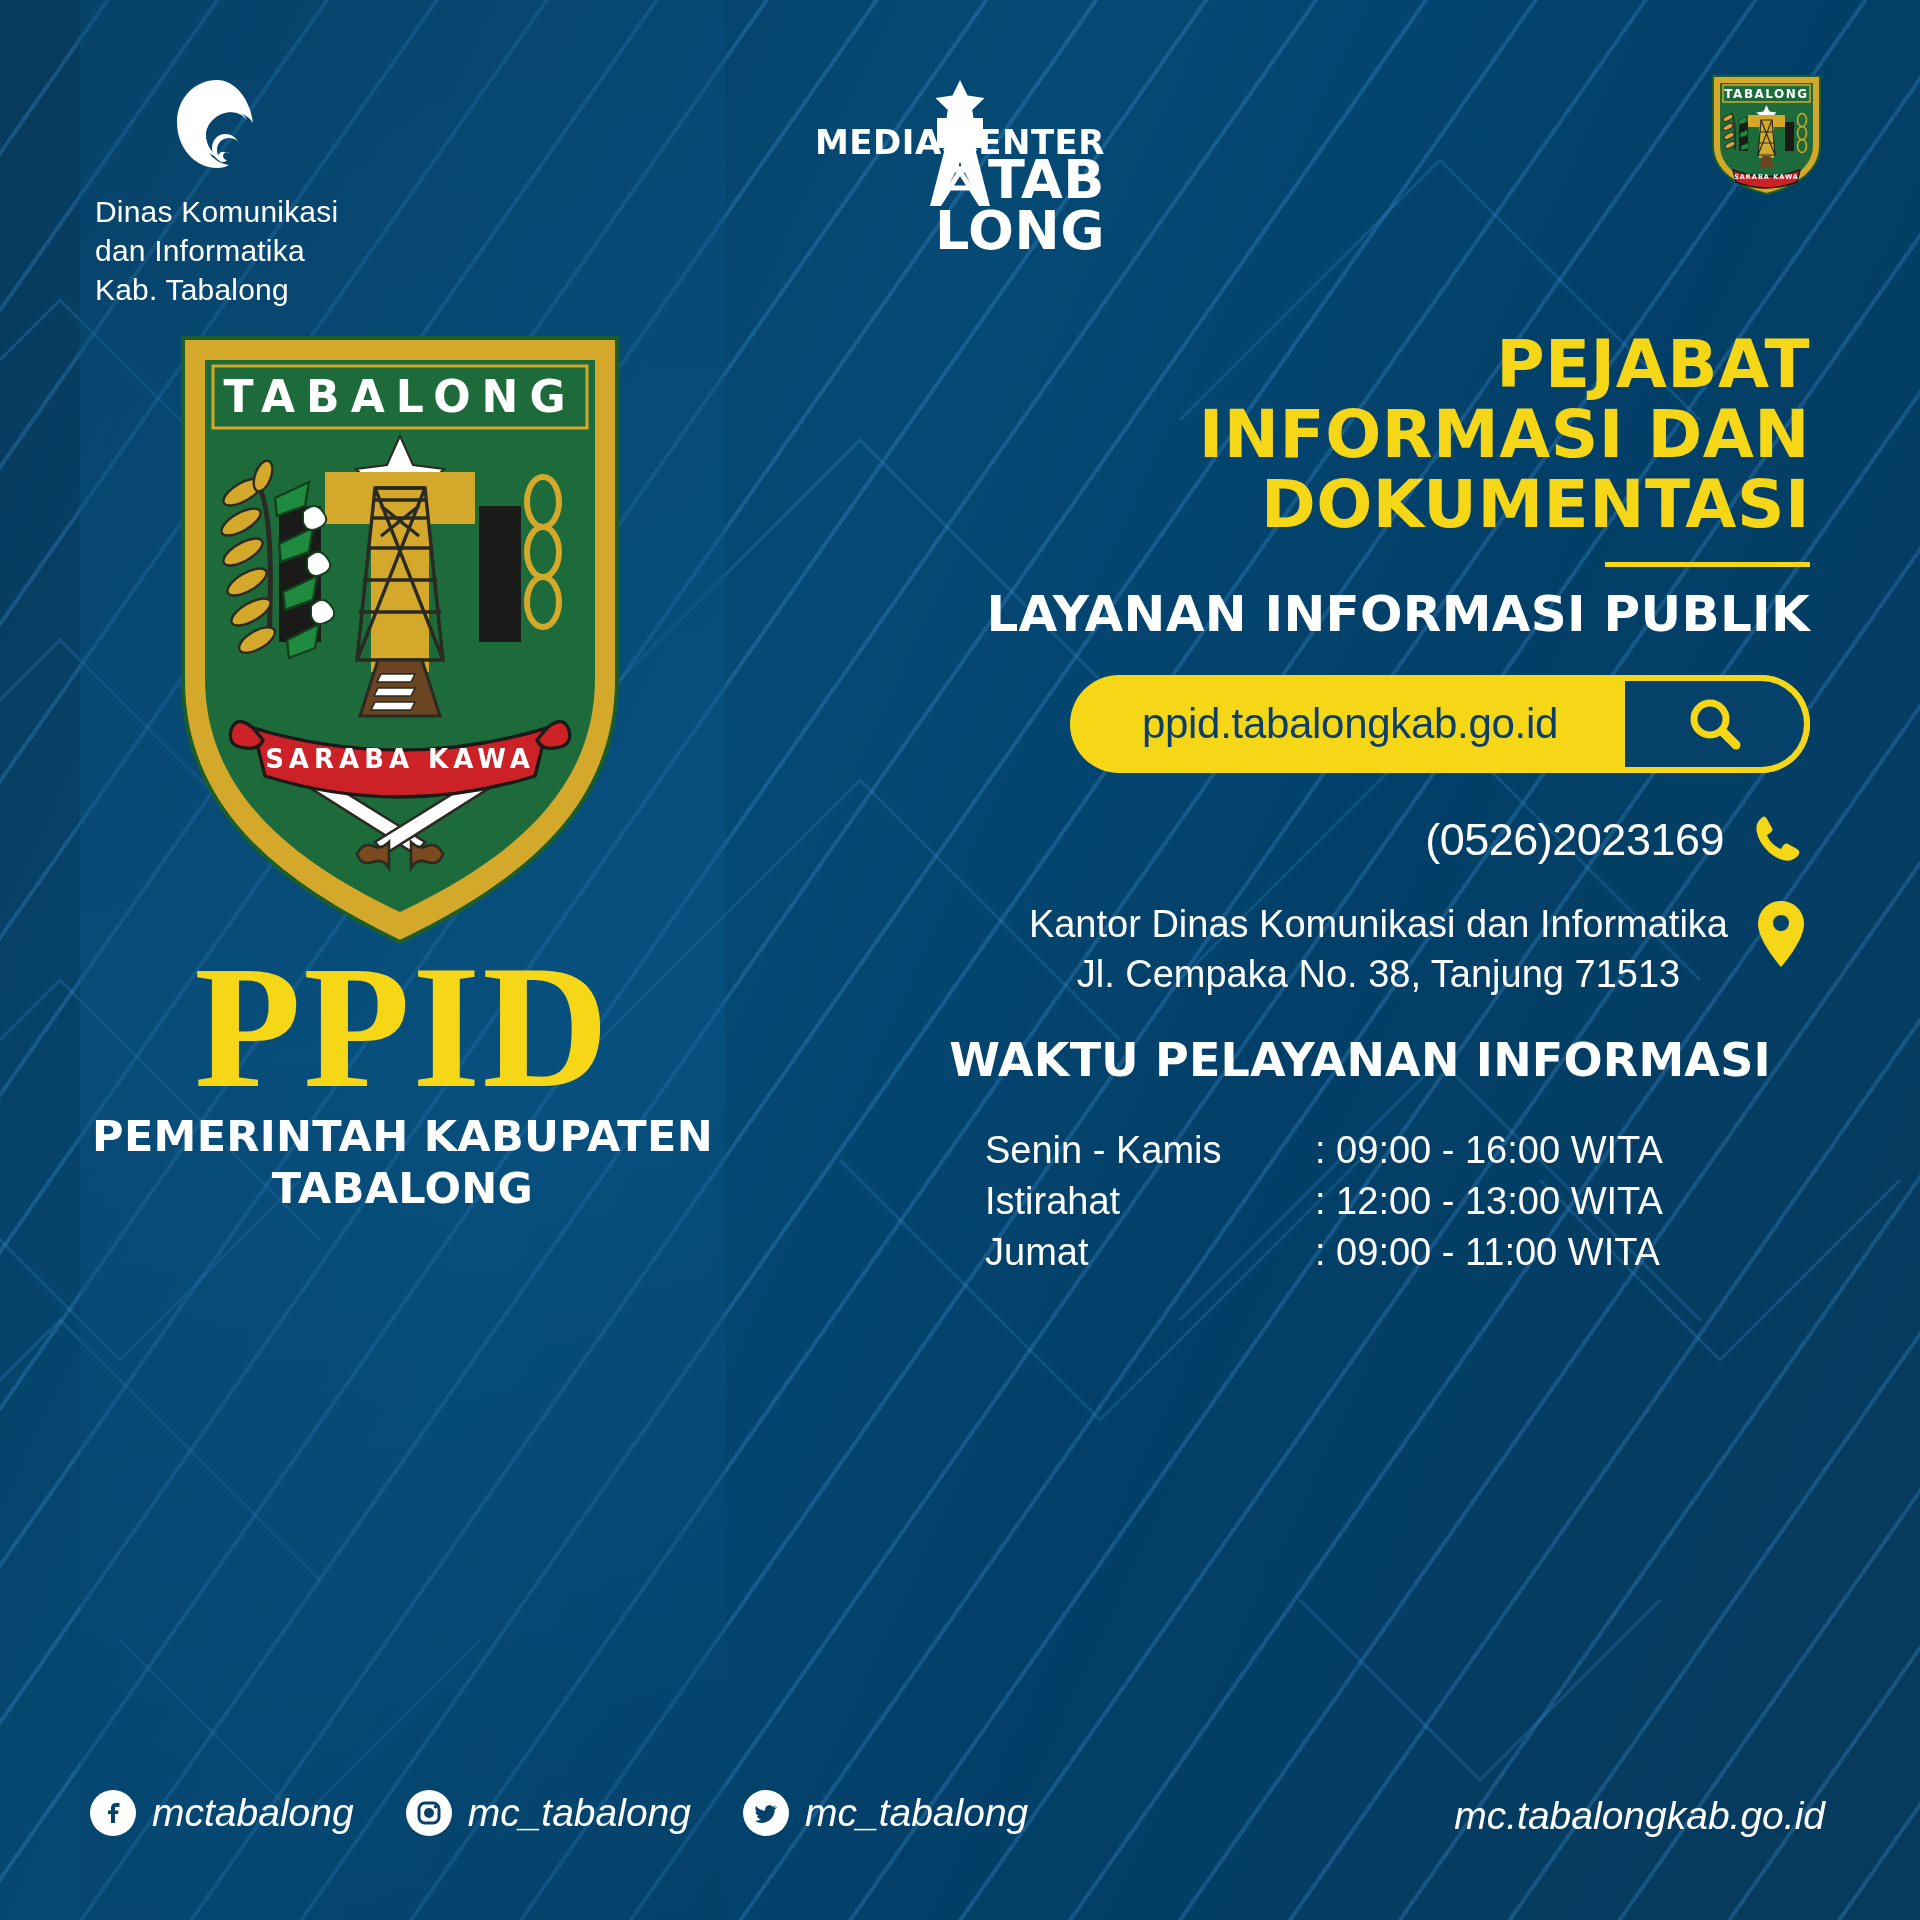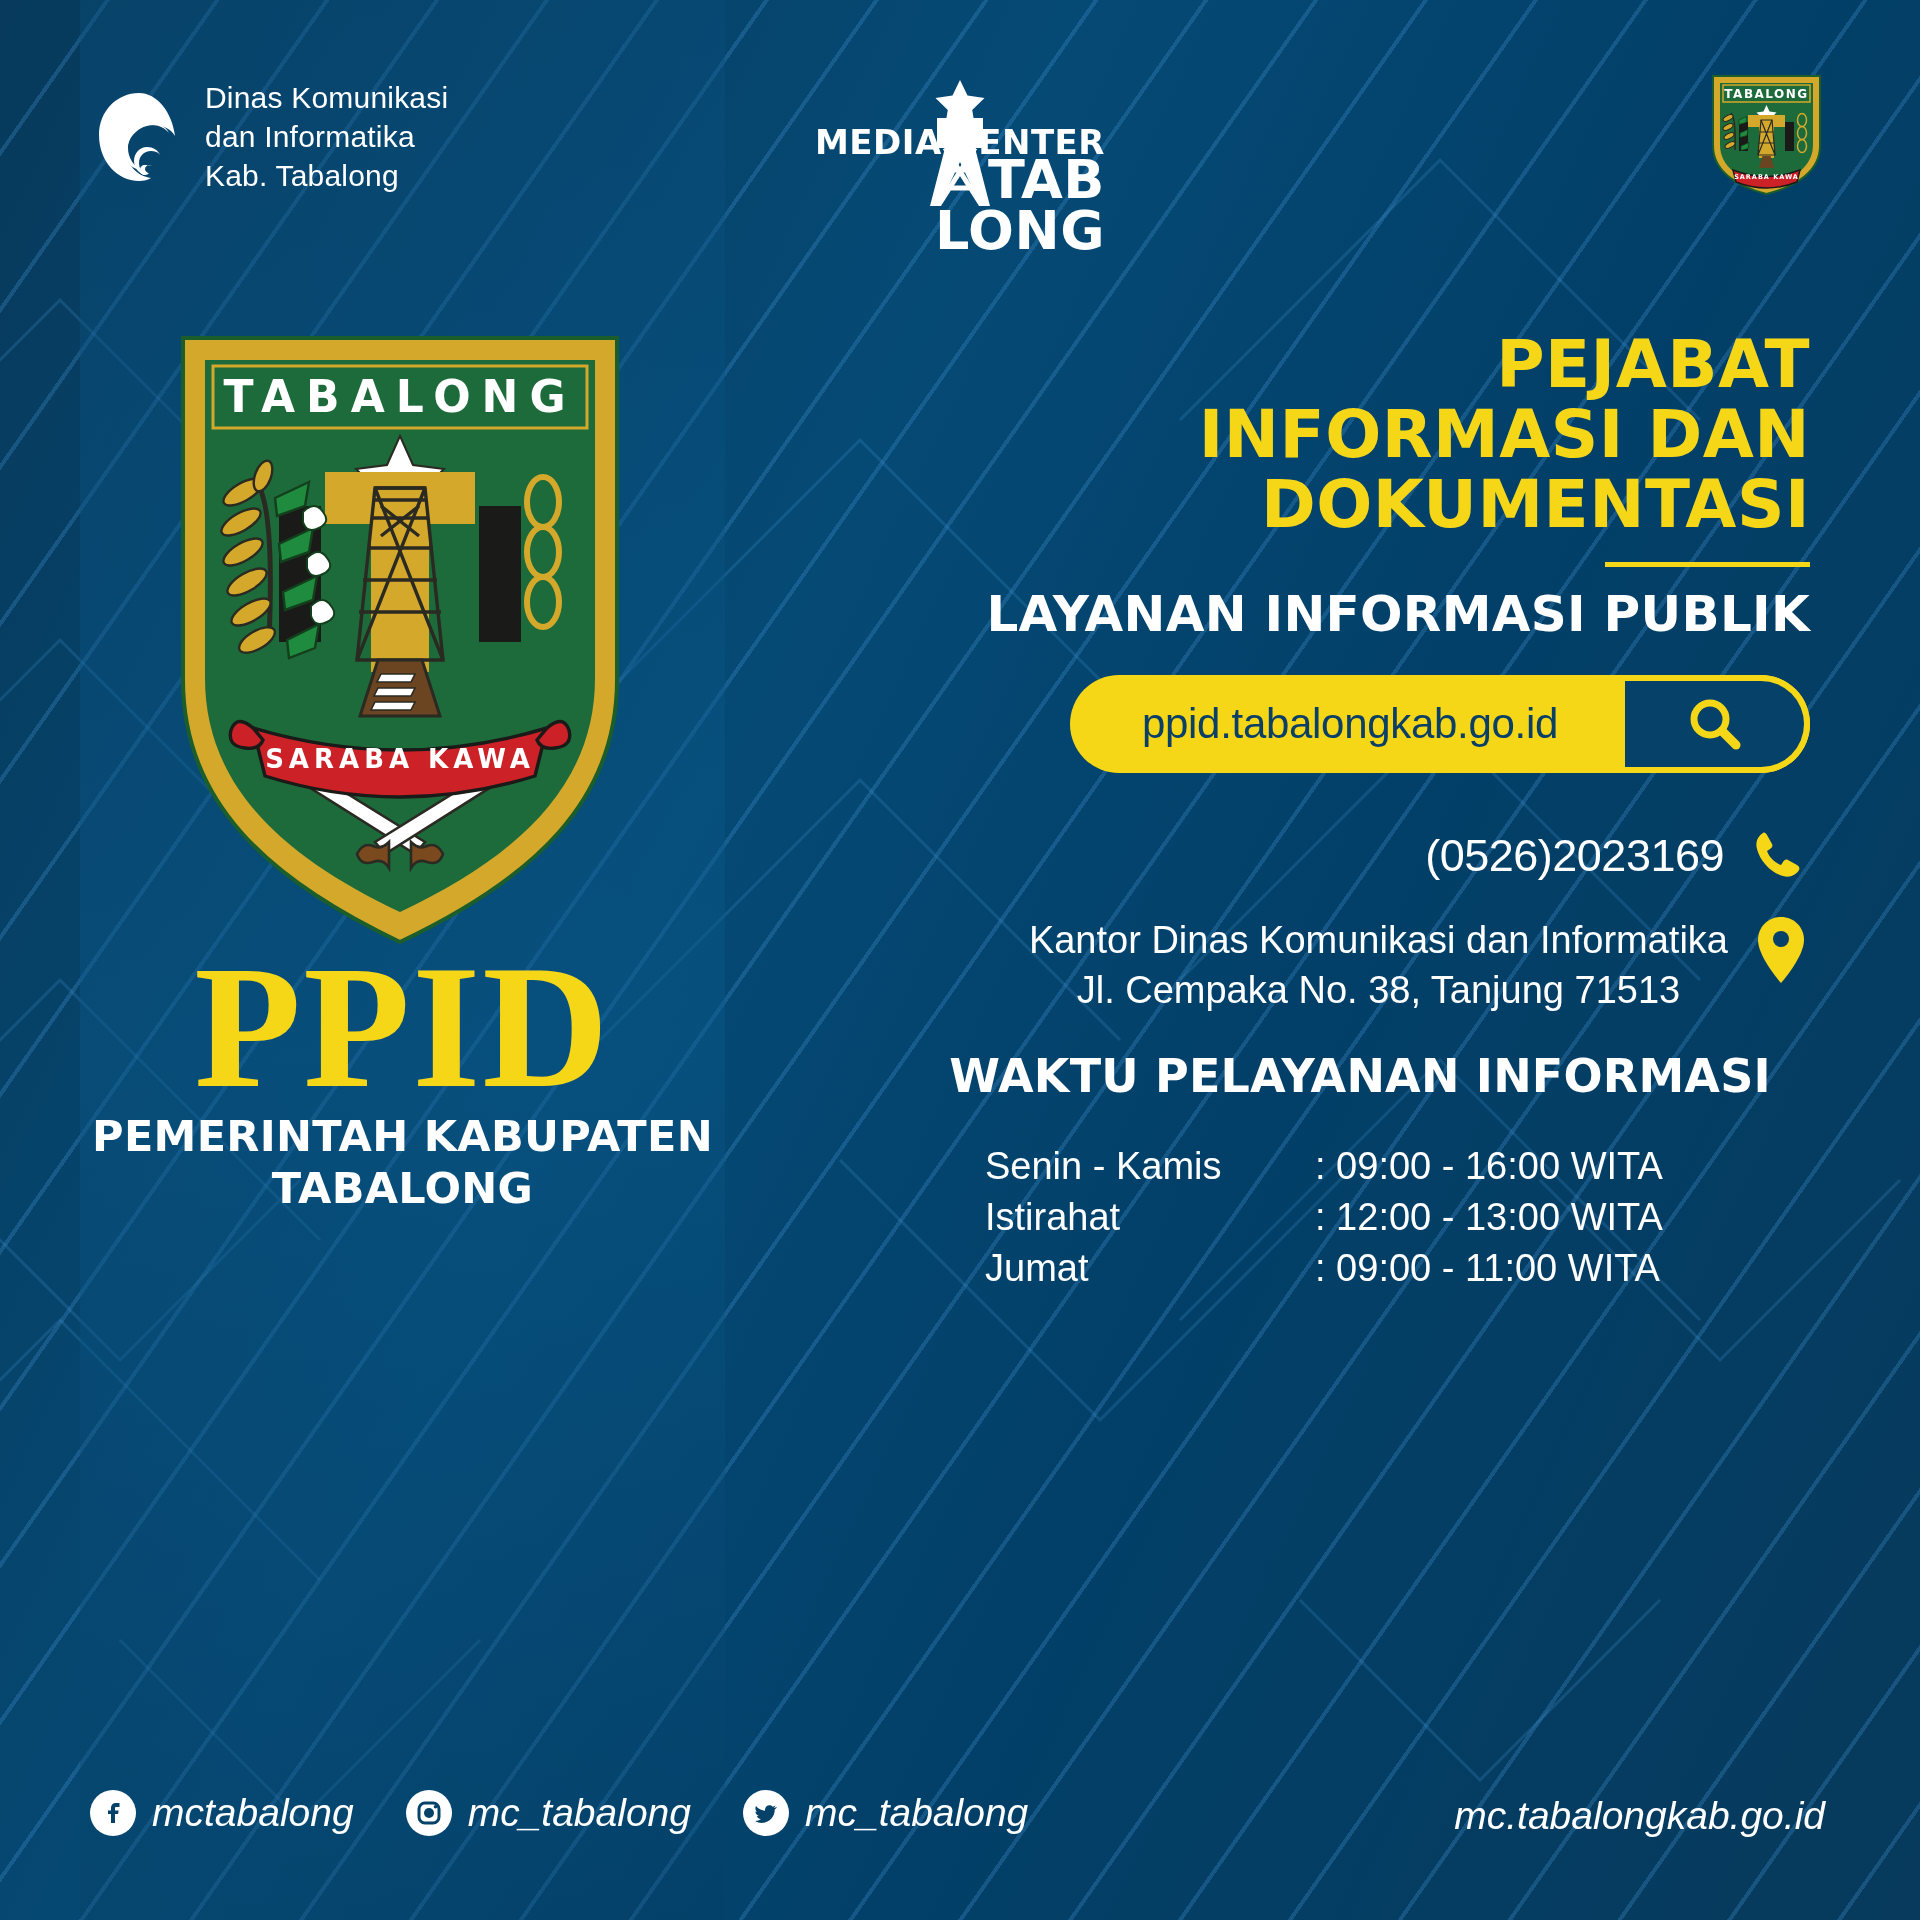--- a/index.html
+++ b/index.html
@@ -27,21 +27,21 @@
       rgba(70,150,215,.28) 86px,
       rgba(70,150,215,.28) 90px);
   }
   .bg-chev{opacity:.55;}
   .band-left{
     position:absolute;left:80px;top:0;width:645px;height:1920px;
     background:linear-gradient(180deg,rgba(8,78,124,.38) 0%,rgba(10,88,138,.42) 55%,rgba(6,62,100,.30) 100%);
   }
   
   .hdr{position:absolute;left:0;top:0;width:1920px;height:250px;}
-  .diskominfo{position:absolute;left:95px;top:78px;display:flex;align-items:center;gap:22px;}
+  .diskominfo{position:absolute;left:95px;top:78px;display:flex;align-items:center;gap:22px;flex-direction:column;}
   .dk-text{color:#ffffff;font-size:30px;line-height:1.30;font-weight:400;letter-spacing:.2px;}
   .mediacenter{position:absolute;left:815px;top:78px;width:290px;height:120px;}
   .mc-row{position:absolute;left:0;top:44px;width:290px;display:flex;justify-content:space-between;align-items:flex-end;}
   .mc-media,.mc-center{color:#fff;font-weight:800;font-size:34px;letter-spacing:.5px;font-family:"DejaVu Sans",sans-serif;}
   .mc-tab,.mc-long{color:#fff;font-weight:800;font-size:54px;letter-spacing:.5px;line-height:.95;font-family:"DejaVu Sans",sans-serif;}
   .mc-row2{position:absolute;left:0;top:76px;width:290px;display:flex;justify-content:center;align-items:flex-end;flex-direction:column;}
   .mc-tower{position:absolute;left:50%;top:0;transform:translateX(-50%);}
   .crest-top{position:absolute;right:96px;top:72px;}
   
   .crest-main{position:absolute;left:175px;top:330px;}
@@ -83,21 +83,21 @@
     color:#0b3f66;font-size:42px;font-weight:500;letter-spacing:-.3px;
   }
   .sb-btn{
     position:absolute;right:0;top:0;width:185px;height:98px;
     border-radius:0 49px 49px 0;background:#054168;border:6px solid #f5d718;
     border-left:none;box-sizing:border-box;
     display:flex;align-items:center;justify-content:center;
   }
   .contact-row{
     display:flex;align-items:center;justify-content:flex-end;gap:26px;
-    margin-top:54px;padding-right:22px;
+    margin-top:38px;padding-right:22px;
   }
   .phone-text{color:#ffffff;font-size:45px;letter-spacing:-.5px;}
   .addr-row{
     display:flex;align-items:flex-start;justify-content:flex-end;gap:26px;
     margin-top:30px;padding-right:22px;
   }
   .addr-text{color:#ffffff;font-size:38px;line-height:1.32;text-align:center;}
   .hours-title{
     margin-top:34px;text-align:center;color:#ffffff;font-weight:800;
     font-size:46px;letter-spacing:.2px;padding-right:10px;

